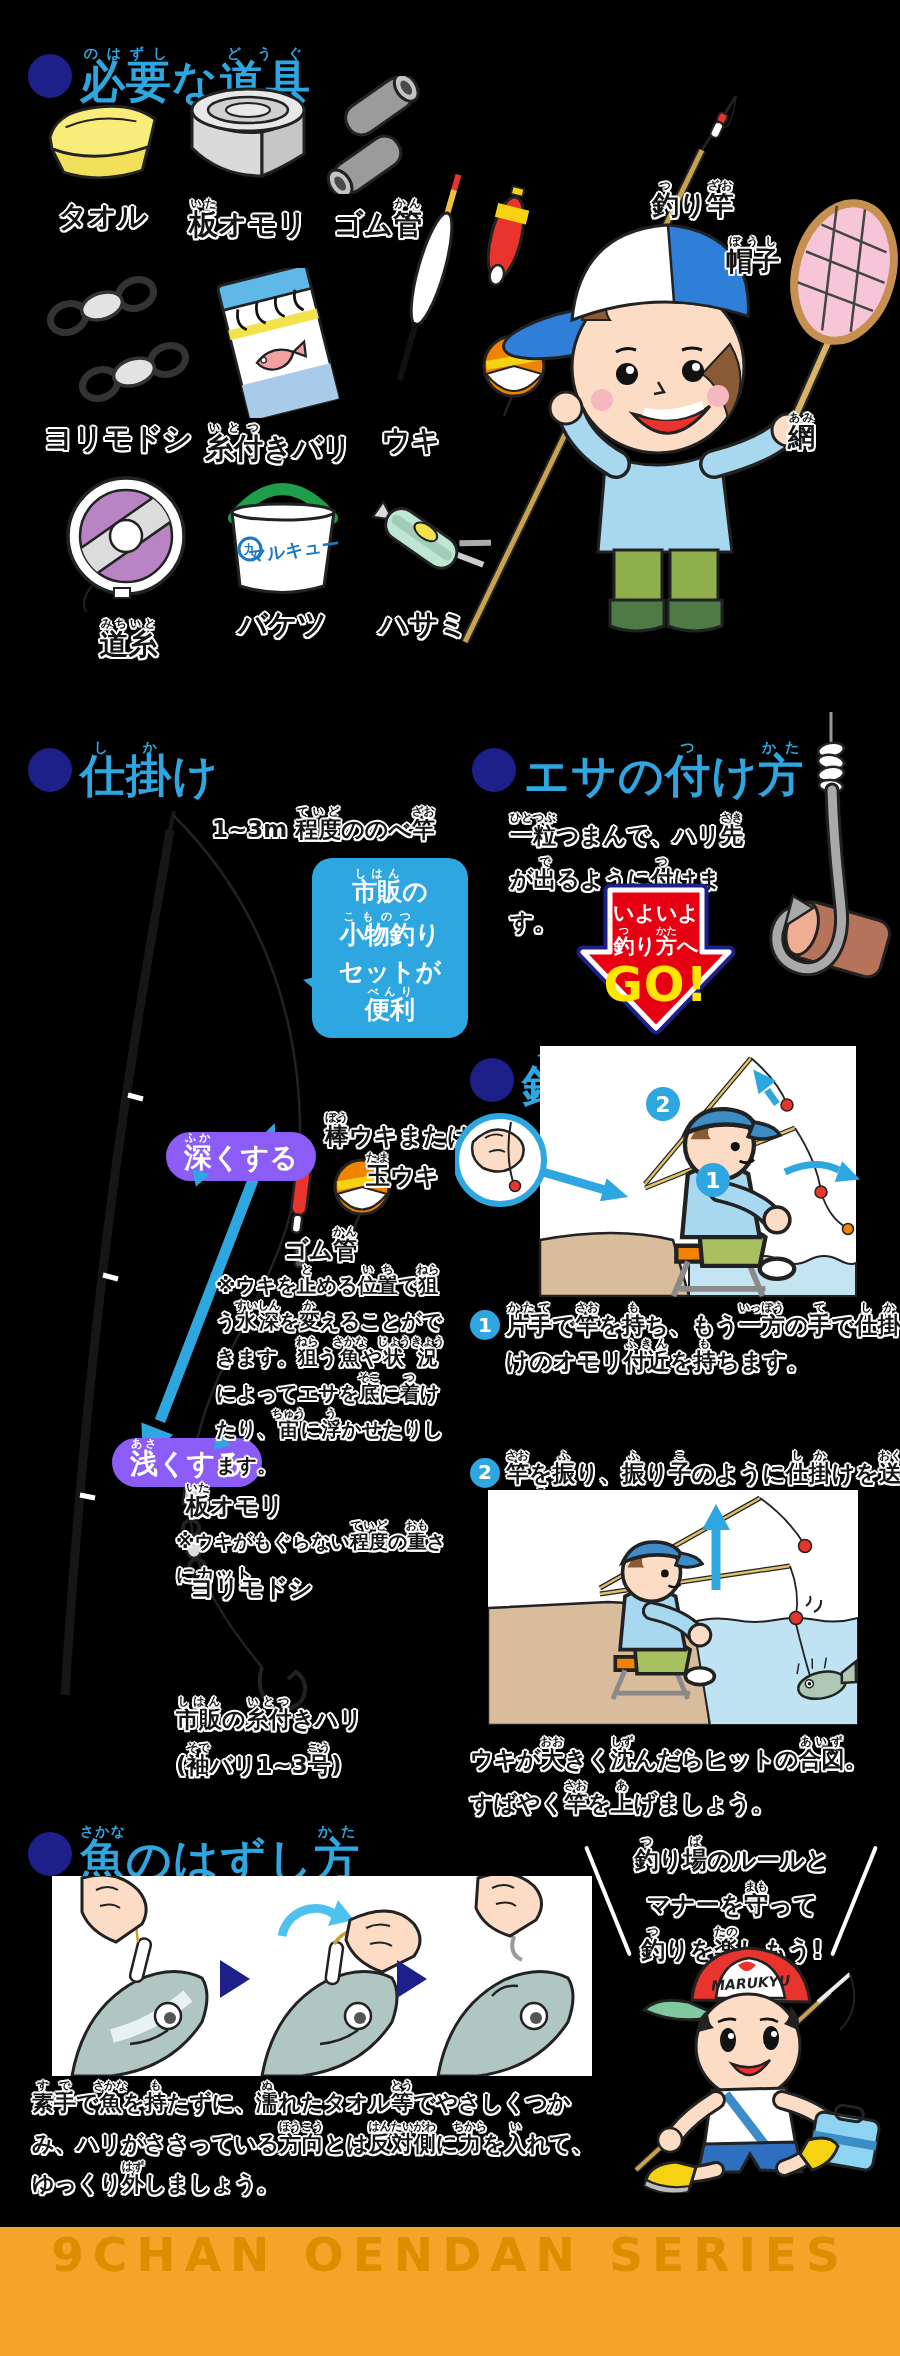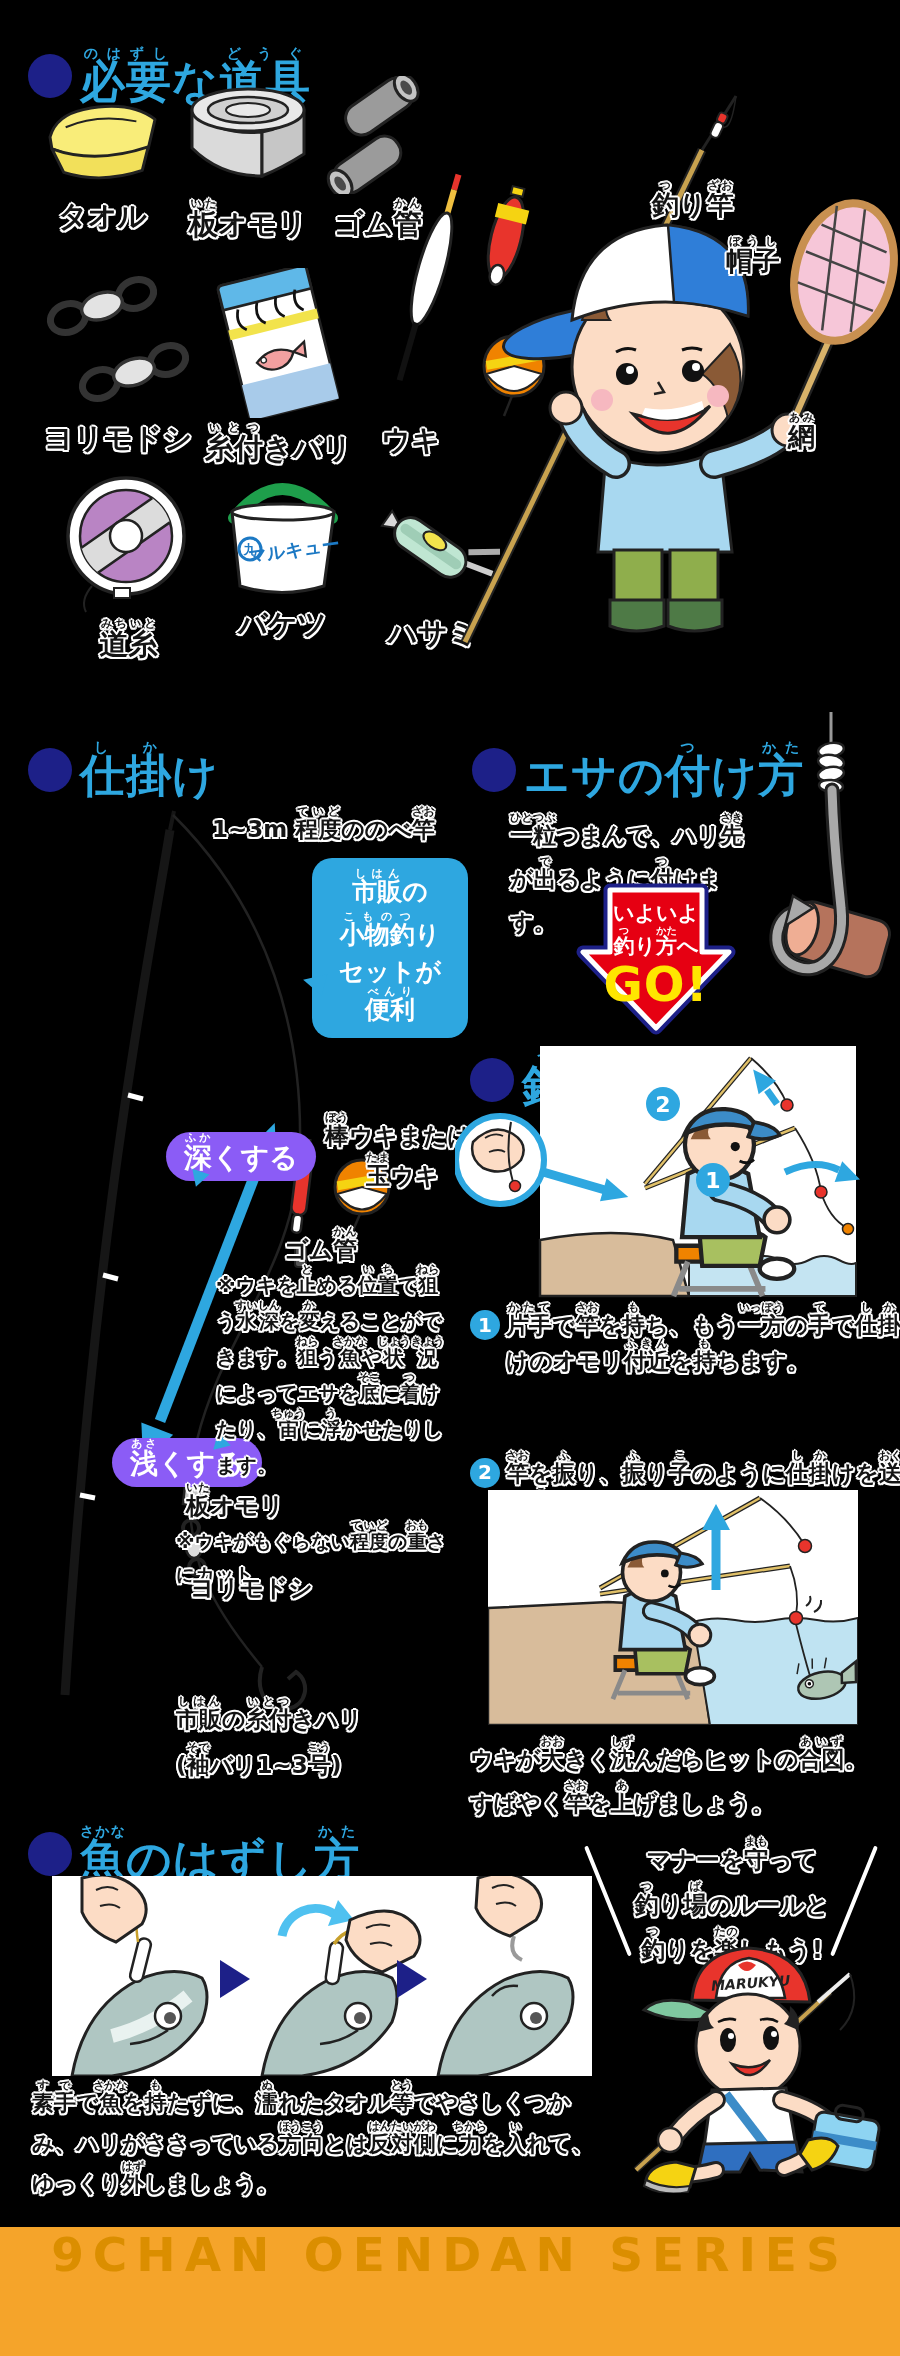--- a/index.html
+++ b/index.html
@@ -198,21 +198,21 @@
       <path d="M24 66 Q72 8 122 66" fill="none" stroke="#1E9E4B" stroke-width="12" stroke-linecap="round"></path>
       <path d="M22 60 L124 60 L114 134 Q72 147 30 134 Z" fill="#fff" stroke="#222" stroke-width="3"></path>
       <ellipse cx="73" cy="60" rx="51" ry="8" fill="#fff" stroke="#222" stroke-width="3"></ellipse>
       <circle cx="40" cy="97" r="11" fill="none" stroke="#1C79C4" stroke-width="3"></circle>
       <text x="40" y="102" font-size="13" font-weight="bold" fill="#1C79C4" text-anchor="middle">九</text>
       <text x="85" y="104" font-size="18" font-weight="bold" fill="#1C79C4" text-anchor="middle" transform="rotate(-8 85 104)">マルキュー</text>
     </svg>
     <figcaption class="ol lbl">バケツ</figcaption>
   </figure>
 
-  <figure class="abs" style="left:356px;top:472px;width:135px;margin:9px">
+  <figure class="abs" style="left:356px;top:472px;width:135px;margin:0">
     <svg width="135" height="132" viewBox="0 0 135 132">
       <g transform="rotate(35 65 65)">
         <path d="M100 48 l28 -20" stroke="#AAASAA" stroke-width="6"></path>
         <path d="M100 48 l28 -20" stroke="#ABABAB" stroke-width="6"></path>
         <path d="M100 60 l32 -8" stroke="#CDCDCD" stroke-width="6"></path>
         <path d="M14 58 l18 9 l-18 9 z" fill="#D9D9D9" stroke="#222" stroke-width="2"></path>
         <rect x="26" y="50" width="80" height="32" rx="16" fill="#BFE6D2" stroke="#222" stroke-width="3"></rect>
         <rect x="30" y="60" width="72" height="10" rx="5" fill="#9FCDB6"></rect>
         <ellipse cx="66" cy="58" rx="13" ry="7" fill="#F2E34C" stroke="#222" stroke-width="2"></ellipse>
       </g>
@@ -524,22 +524,22 @@
       <path d="M96 60 q-6 18 8 24" stroke="#9A9A9A" stroke-width="4" fill="none"></path>
       <path d="M98 58 q0 -22 4 -34" stroke="#C8A02C" stroke-width="2.5" fill="none"></path>
       <path d="M60 2 Q94 -10 116 10 Q130 26 118 44 L92 60 Q66 52 58 32 Z" fill="#FCDCC5" stroke="#222" stroke-width="3"></path>
       <path d="M74 12 q12 -6 22 0 M78 28 q12 -4 20 2" stroke="#222" stroke-width="2" fill="none"></path>
     </g>
   </svg>
 
   <div class="slash" style="left:606px;top:1842px;transform:rotate(-22deg)"></div>
   <div class="slash" style="left:852px;top:1842px;transform:rotate(22deg)"></div>
   <div class="abs ol manner" style="left:612px;top:1836px;width:240px">
+    <div><ruby>釣<rt>つ</rt></ruby>り<ruby>場<rt>ば</rt></ruby>のルールと</div>
     <div>マナーを<ruby>守<rt>まも</rt></ruby>って</div>
-    <div><ruby>釣<rt>つ</rt></ruby>り<ruby>場<rt>ば</rt></ruby>のルールと</div>
     <div><ruby>釣<rt>つ</rt></ruby>りを<ruby>楽<rt>たの</rt></ruby>しもう!</div>
   </div>
 
   <svg class="abs" style="left:598px;top:1938px" width="295" height="255" viewBox="0 0 295 255">
     <g>
       <line x1="38" y1="232" x2="232" y2="54" stroke="#222" stroke-width="7"></line>
       <line x1="38" y1="232" x2="232" y2="54" stroke="#C8A24F" stroke-width="4"></line>
       <line x1="220" y1="64" x2="252" y2="36" stroke="#EDEDED" stroke-width="4"></line>
       <path d="M252 36 Q264 70 242 92" stroke="#222" stroke-width="2" fill="none"></path>
     </g>

